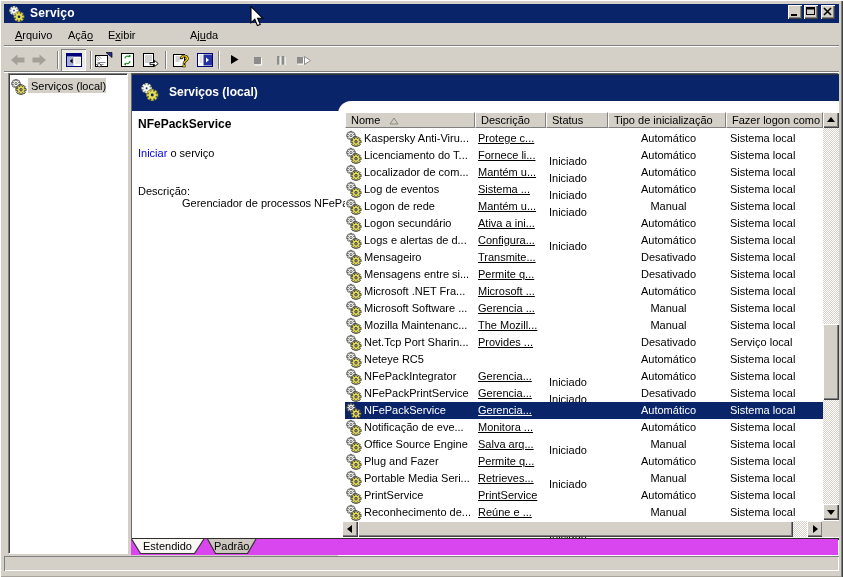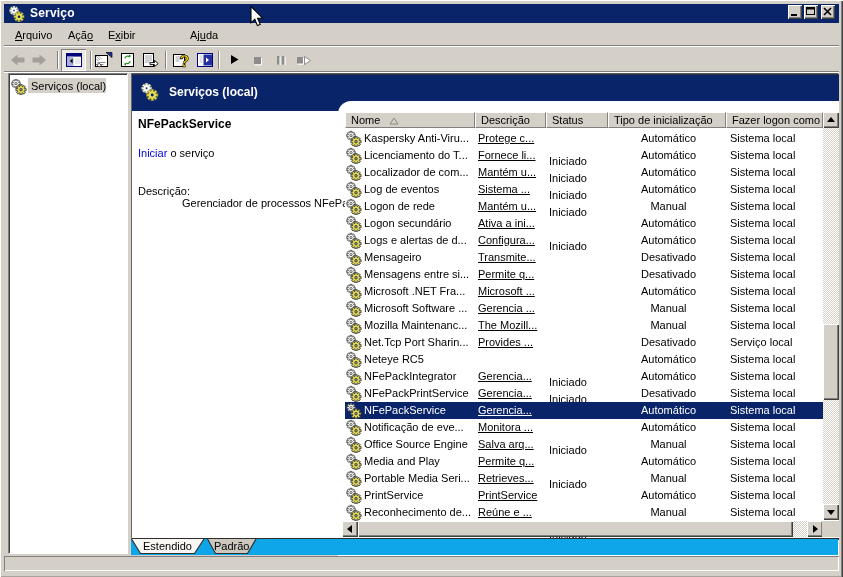--- a/index.html
+++ b/index.html
@@ -70,21 +70,21 @@
   box-shadow: inset 1px 1px 0 #ffffff, inset -1px -1px 0 #404040, inset -2px -2px 0 #808080; }
 #hscroll { position:absolute; left:210px; top:447px; width:481px; height:16px; background:repeating-conic-gradient(#ffffff 0% 25%, #d6d2ca 0% 50%); background-size:2px 2px; }
 #hleft { left:0; top:0; width:16px; height:16px; }
 #hright { left:465px; top:0; width:16px; height:16px; }
 #hthumb { position:absolute; left:16px; top:0; width:435px; height:16px; background:#d4d0c8;
   box-shadow: inset 1px 1px 0 #ffffff, inset -1px -1px 0 #404040, inset -2px -2px 0 #808080; }
 #corner { position:absolute; left:690px; top:447px; width:17px; height:16px; background:#d4d0c8; }
 #listbottom { position:absolute; left:0px; top:463.5px; width:707px; height:2px; background:#2e2d2a; }
 
 
-#tabrow { position:absolute; left:131px; top:539px; width:707px; height:16px; background:#0ea5e9; }
+#tabrow { position:absolute; left:131px; top:539px; width:707px; height:16px; background:#d946ef; }
 #statusbar { position:absolute; left:4px; top:556px; width:835px; height:15px;
   box-shadow: inset 1px 1px 0 #808080, inset -1px -1px 0 #ffffff; background:#d4d0c8; }
 svg { display:block; }
 .tabtext { position:absolute; top:1px; }
 </style>
 </head>
 <body>
 <div id="frame"></div>
 
 <div id="titlebar">
@@ -404,21 +404,21 @@
           <div class="c c1">Office Source Engine</div>
           <div class="c c2">Salva arq...</div>
           <div class="c c3"></div>
           <div class="c c4">Manual</div>
           <div class="c c5">Sistema local</div>
         </div>
         <div class="row" style="top:341px">
           <svg class="gicon" width="16" height="17" viewBox="0 -1 16 17">
             <use href="#gear"></use>
           </svg>
-          <div class="c c1">Media and Play</div>
+          <div class="c c1">Plug and Fazer</div>
           <div class="c c2">Permite q...</div>
           <div class="c c3">Iniciado</div>
           <div class="c c4">Automático</div>
           <div class="c c5">Sistema local</div>
         </div>
         <div class="row" style="top:358px">
           <svg class="gicon" width="16" height="17" viewBox="0 -1 16 17">
             <use href="#gear"></use>
           </svg>
           <div class="c c1">Portable Media Seri...</div>

